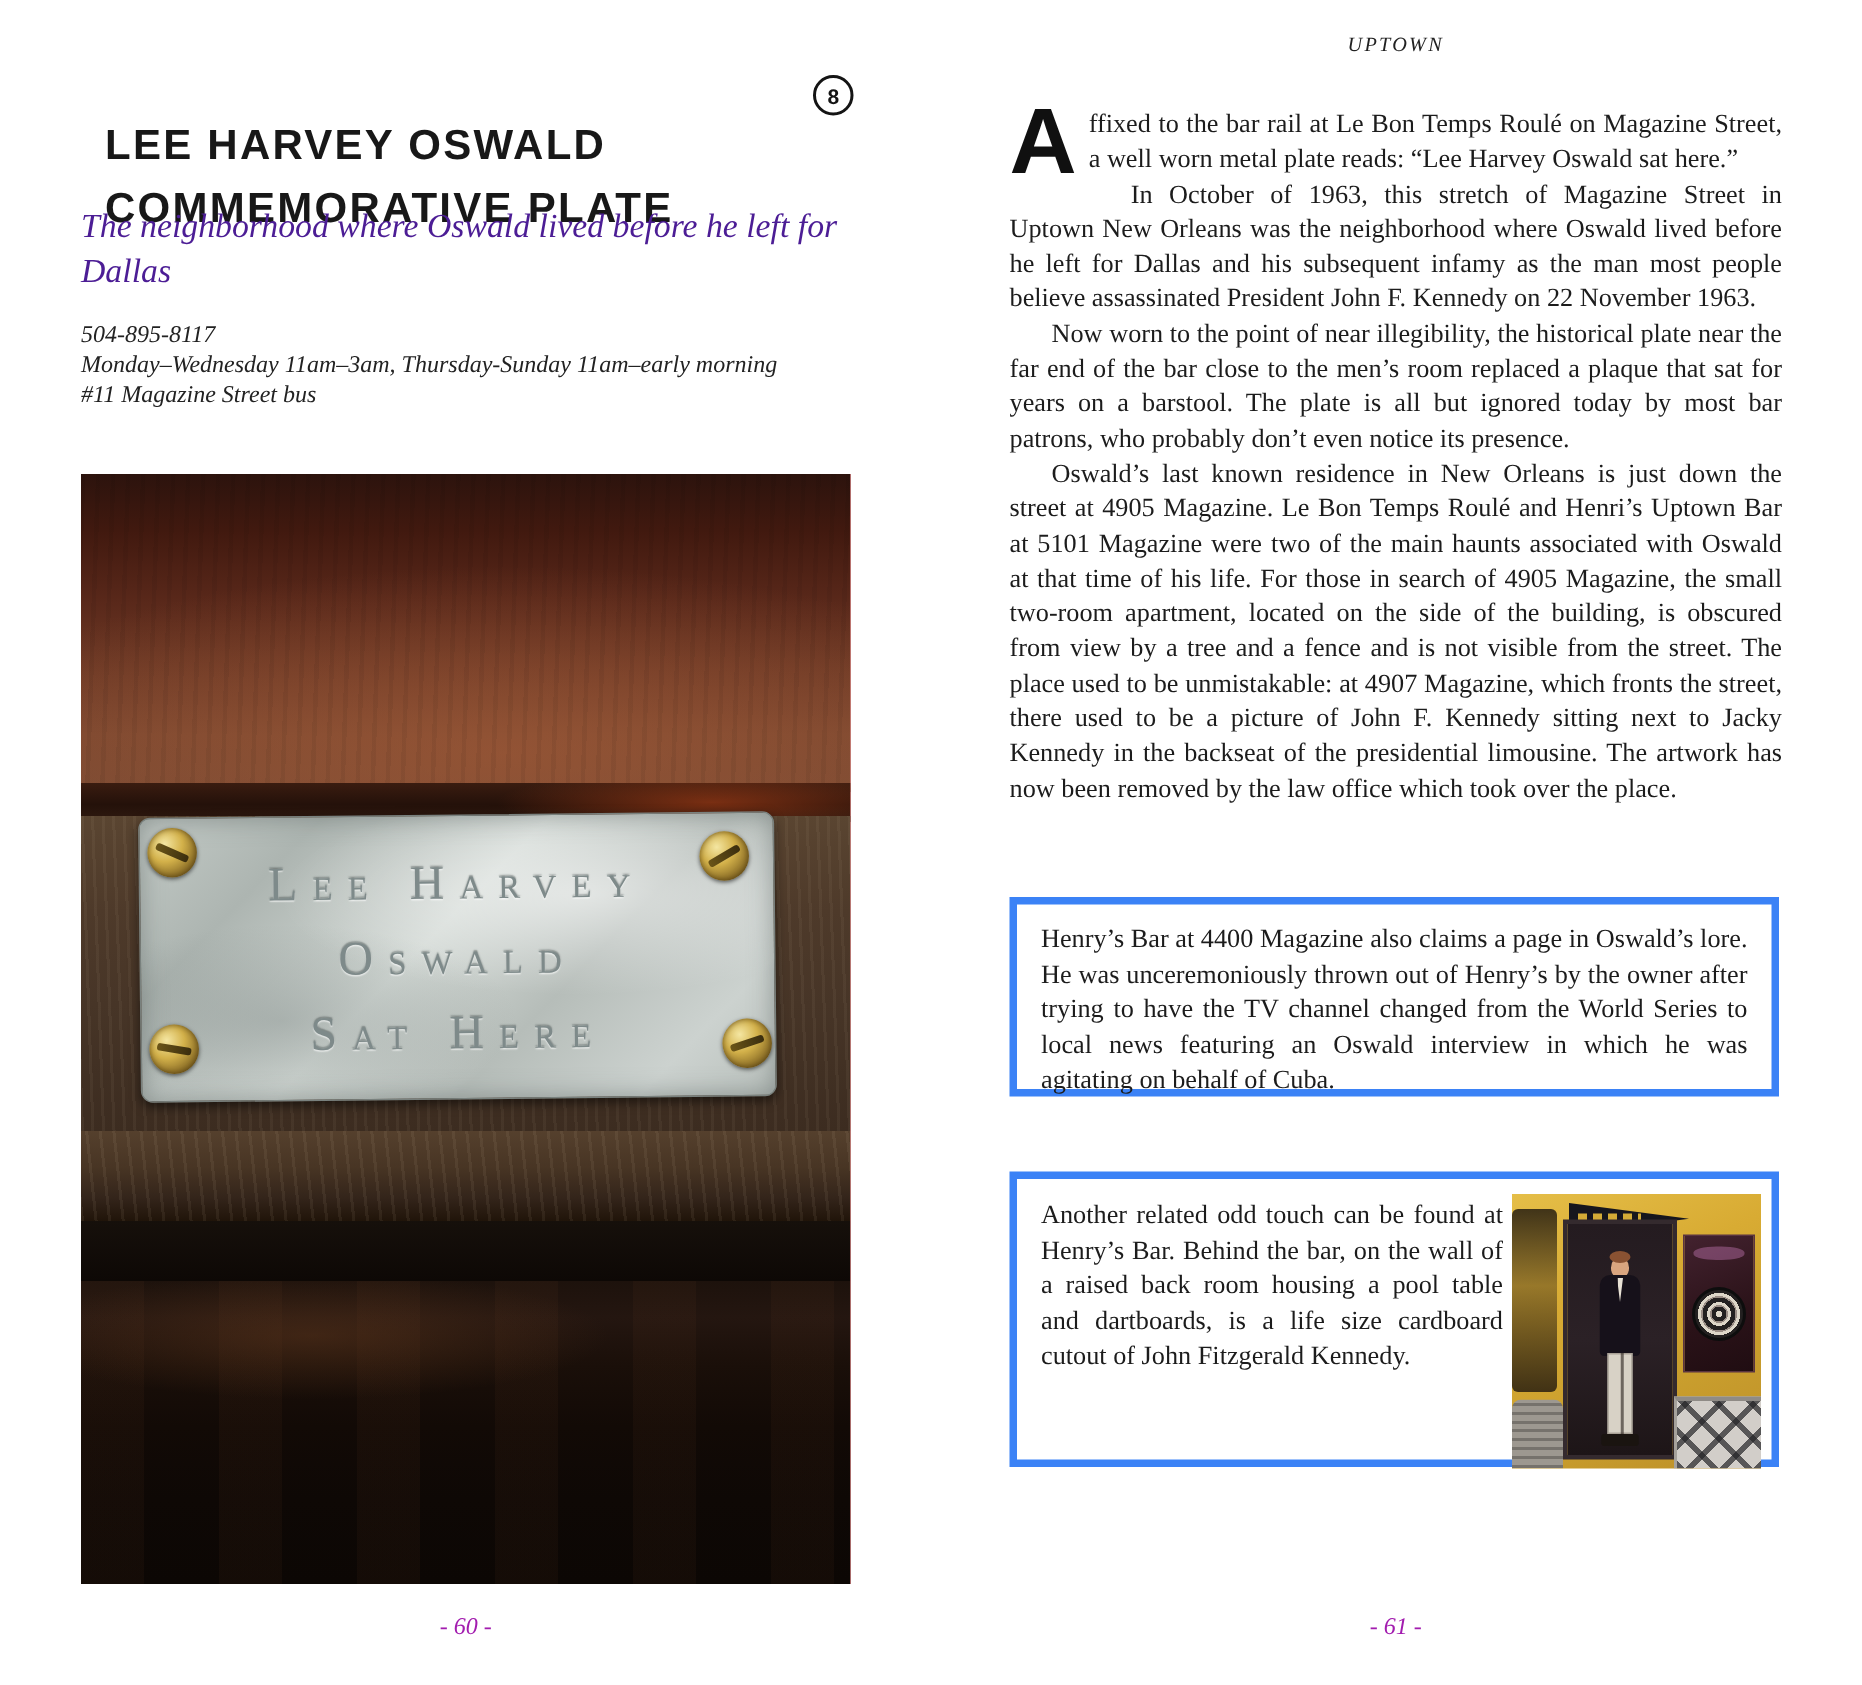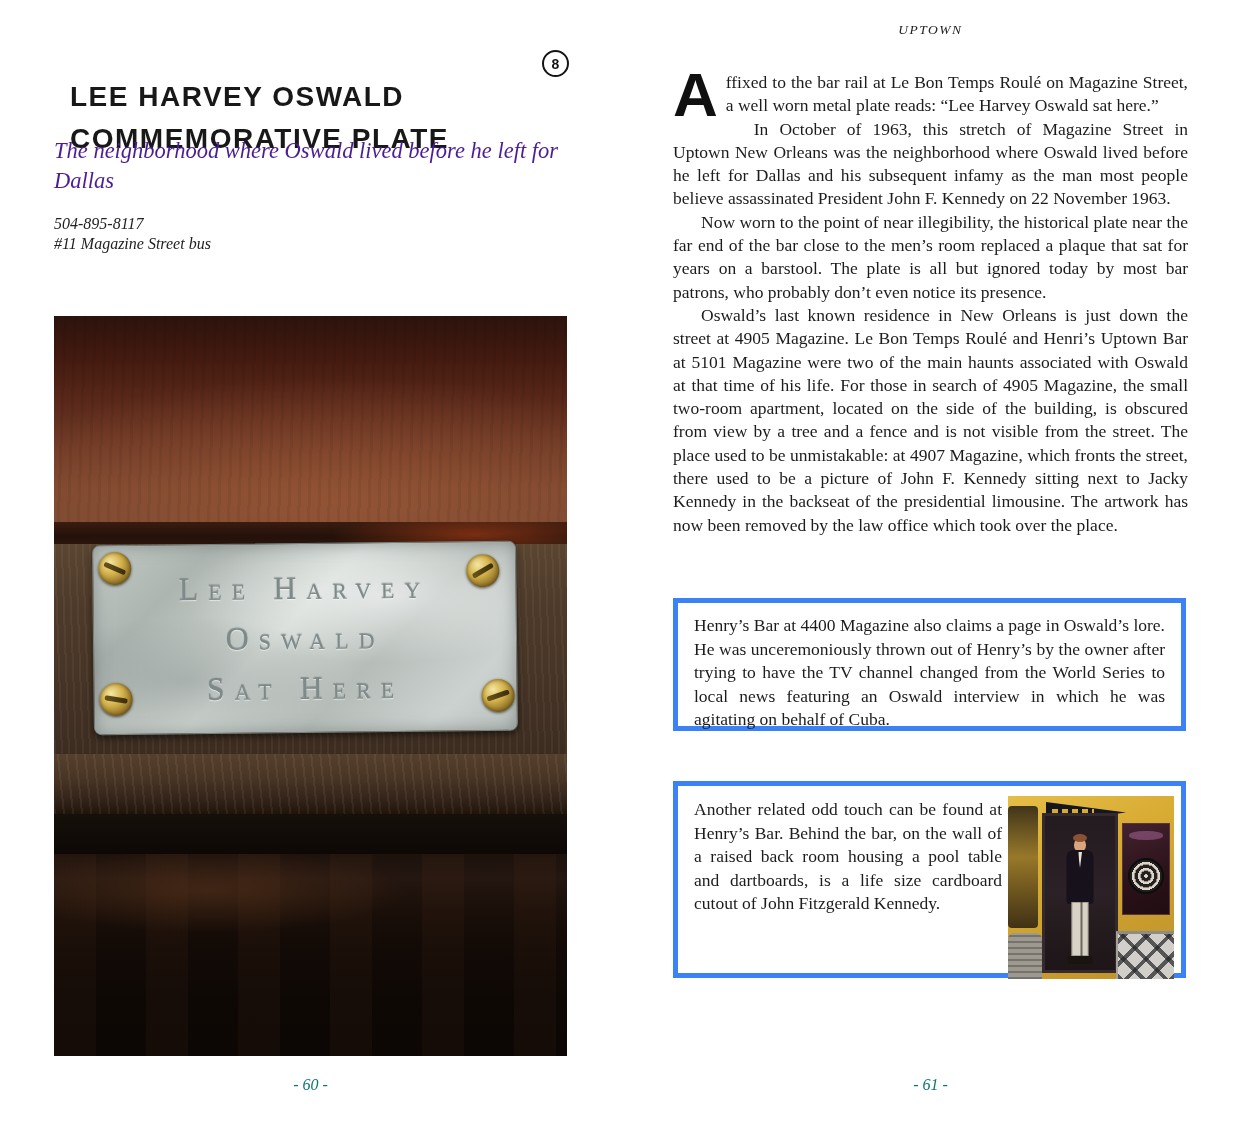--- a/index.html
+++ b/index.html
@@ -29,21 +29,21 @@
   .subtitle {
     position:absolute; top:136px; left:0; width:505px;
     font-style:italic; font-size:22.5px; line-height:30px; color:#4c1d95;
   }
   .info-block {
     position:absolute; top:214px; left:0; width:513px;
     font-style:italic; font-size:16px; line-height:20px; color:#222;
   }
   .pagenum {
     position:absolute; top:1076px; left:0; width:100%;
-    text-align:center; font-style:italic; font-size:16px; color:#0f766e;
+    text-align:center; font-style:italic; font-size:16px; color:#a21caf;
   }
 
   
   .photo {
     position:absolute; top:316px; left:0; width:513px; height:740px;
     background:#b91c1c; overflow:hidden;
   }
   .wood-top {
     position:absolute; left:0; right:0; top:0; height:212px;
     background:
@@ -227,20 +227,21 @@
   <div class="title">
     <div>LEE HARVEY OSWALD</div>
     <div>COMMEMORATIVE PLATE</div>
   </div>
   <div class="entry-circle">
     <span>8</span>
   </div>
   <div class="subtitle">The neighborhood where Oswald lived before he left for Dallas</div>
   <div class="info-block">
     <div>504-895-8117</div>
+    <div>Monday–Wednesday 11am–3am, Thursday-Sunday 11am–early morning</div>
     <div>#11 Magazine Street bus</div>
   </div>
 
   <div class="photo">
     <div class="wood-top"></div>
     <div class="rail-edge"></div>
     <div class="rail"></div>
     <div class="below-rail"></div>
     <div class="shadow-band"></div>
     <div class="lower-wood"></div>

